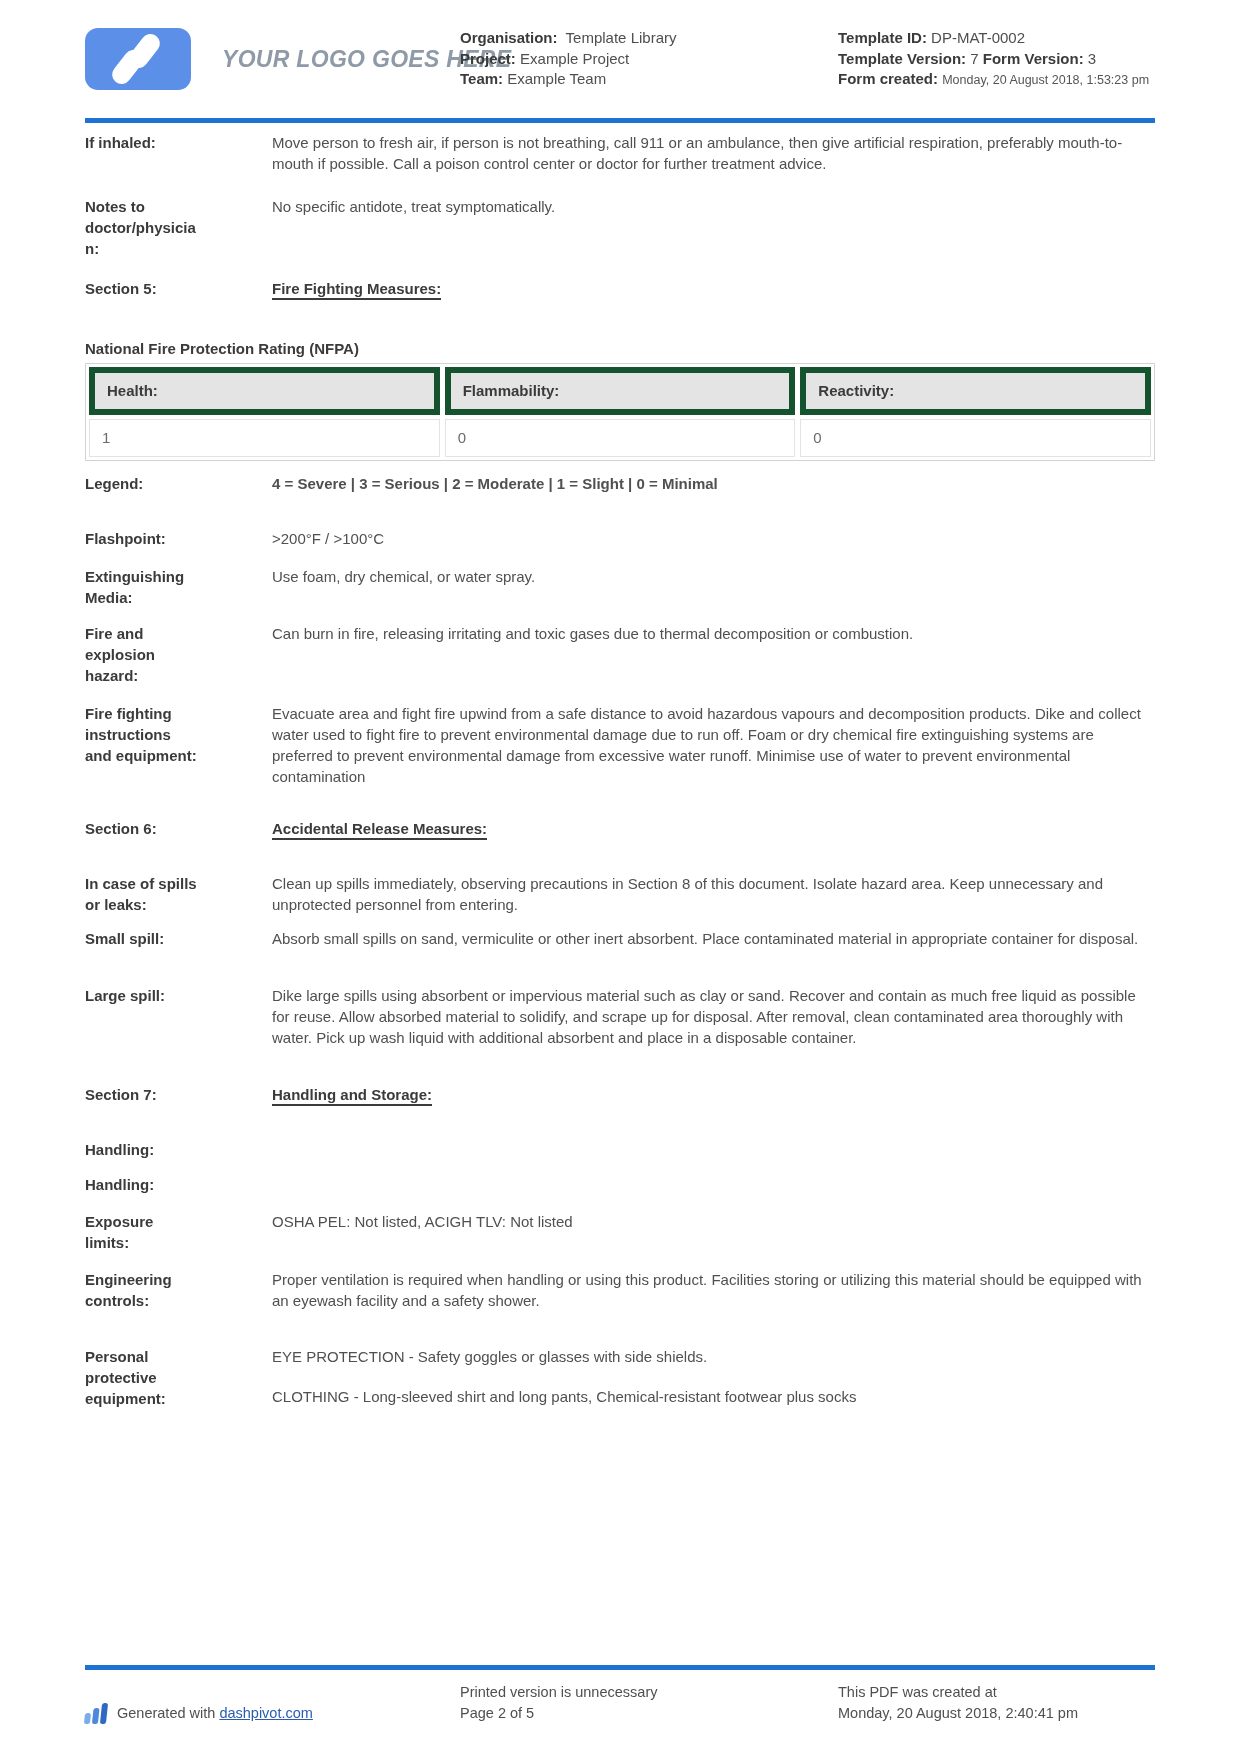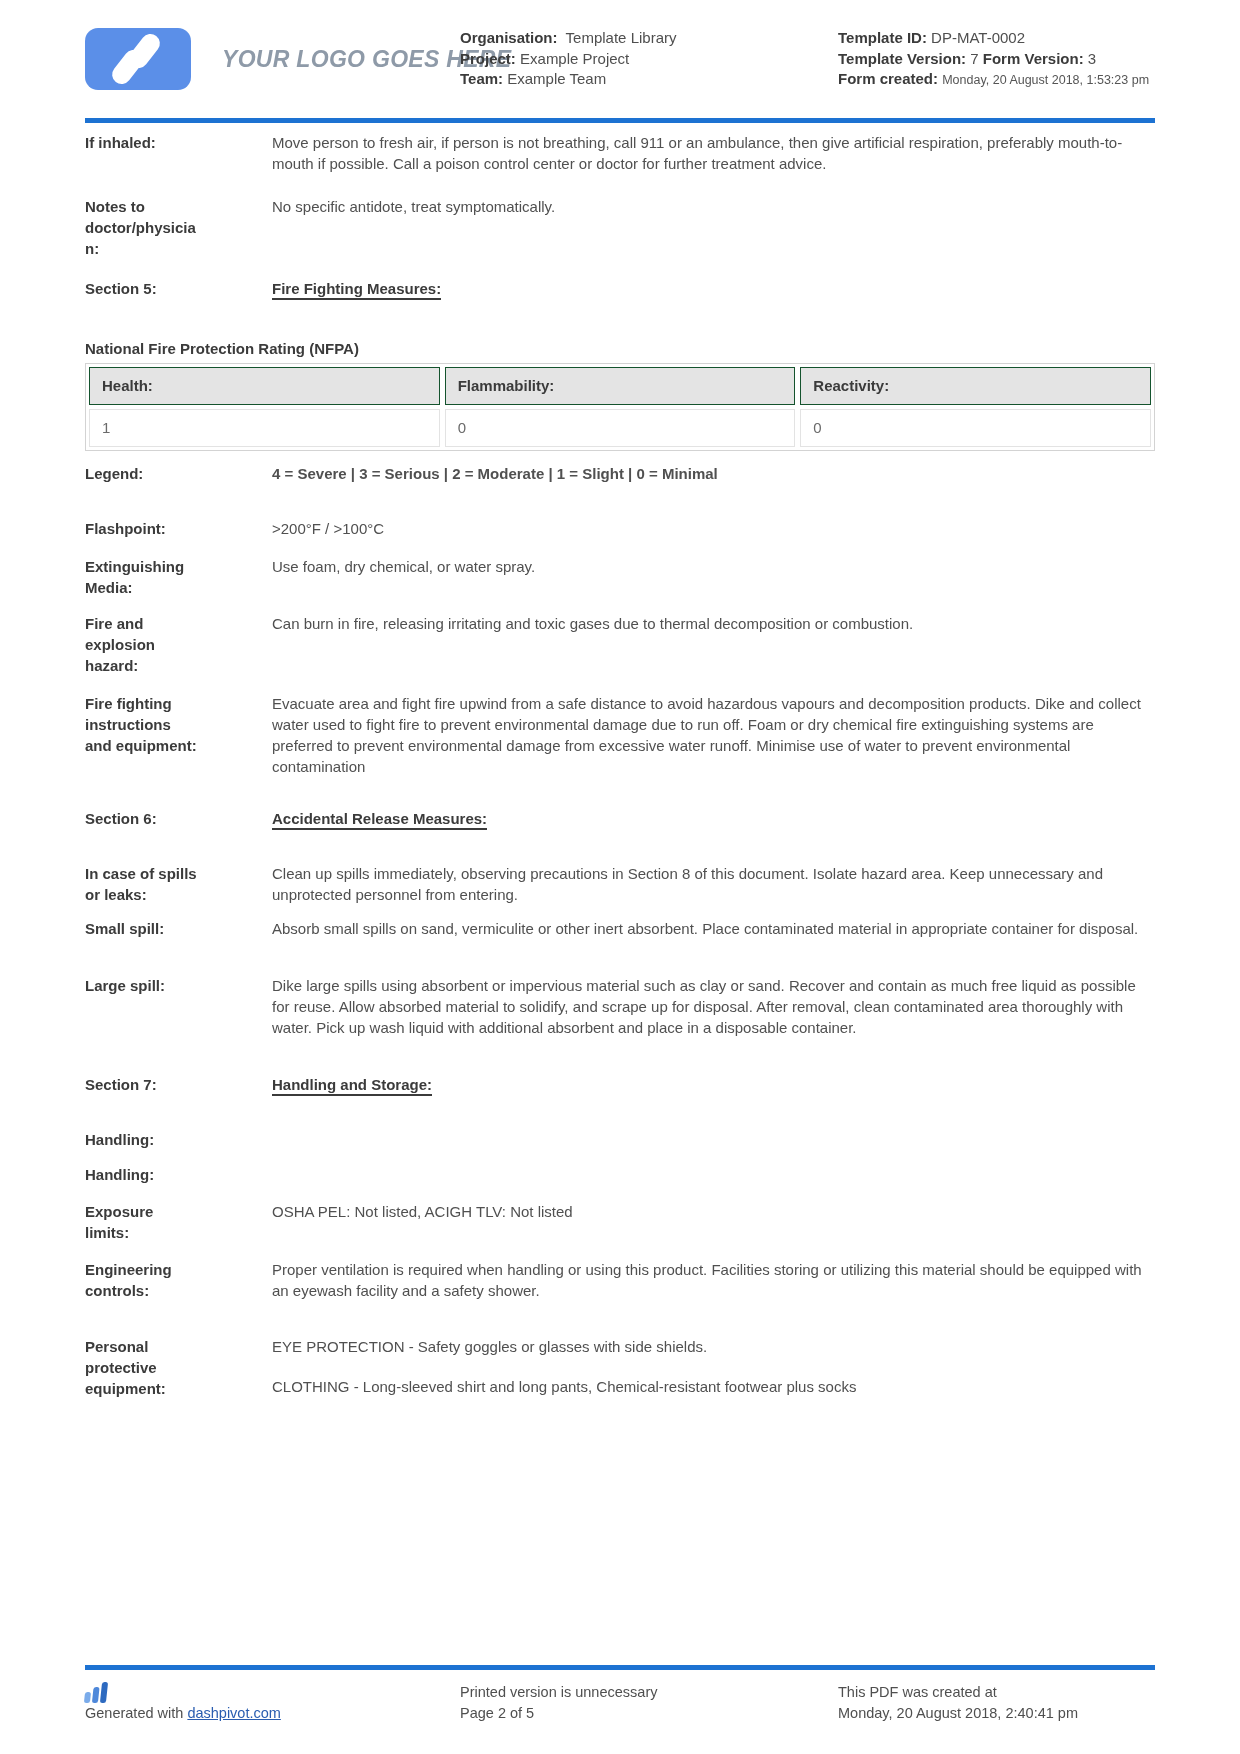--- a/index.html
+++ b/index.html
@@ -26,31 +26,31 @@
   main{margin-top:9px;}
   .row{display:flex;font-size:15px;line-height:21px;}
   .row .label{width:112px;margin-right:75px;font-weight:700;color:#3b3b3b;overflow-wrap:anywhere;flex:none;}
   .row .value{flex:1;color:#505050;}
   .section-title{font-weight:700;color:#3b3b3b;border-bottom:2px solid #3b3b3b;padding-bottom:1px;}
   .legend-val{font-weight:700;color:#3b3b3b;}
   .nfpa-heading{font-weight:700;font-size:15px;line-height:21px;color:#3b3b3b;}
 
   
   .nfpa-table{border:1px solid #d3d3d3;padding:3px;display:grid;grid-template-columns:1fr 1fr 1fr;gap:4px 5px;background:#fff;}
-  .nfpa-th{background:#e4e4e4;border:1px solid #14532d;padding:8px 12px;font-weight:700;color:#3b3b3b;font-size:15px;line-height:20px;}
+  .nfpa-th{background:#e4e4e4;border:6px solid #14532d;padding:8px 12px;font-weight:700;color:#3b3b3b;font-size:15px;line-height:20px;}
   .nfpa-td{background:#fff;border:1px solid #e3e3e3;padding:8px 12px;color:#6a6a6a;font-size:15px;line-height:20px;}
 
   .ppe p{margin:0;}
   .ppe p + p{margin-top:19px;}
 
   
   .footer{position:absolute;left:85px;right:85px;bottom:30px;}
   .footer-rule{margin-bottom:12px;}
   .footer-cols{display:grid;grid-template-columns:375px 378px 1fr;font-size:14.5px;line-height:21px;color:#4f4f4f;}
-  .foot-left{display:flex;align-items:flex-start;flex-direction:column;}
+  .foot-left{display:flex;align-items:flex-end;}
   .dp-icon{display:inline-flex;align-items:flex-end;gap:2px;height:21px;margin-right:10px;transform:skewX(-6deg);}
   .dp-bar{width:6px;border-radius:2.5px;}
   .dp-b1{height:11px;background:#7aabea;}
   .dp-b2{height:16px;background:#4e88da;}
   .dp-b3{height:21px;background:#2d6ac0;}
   .foot-col p{margin:0;}
   a.dp-link{color:#2a5db0;text-decoration:underline;}
 </style>
 </head>
 <body>

